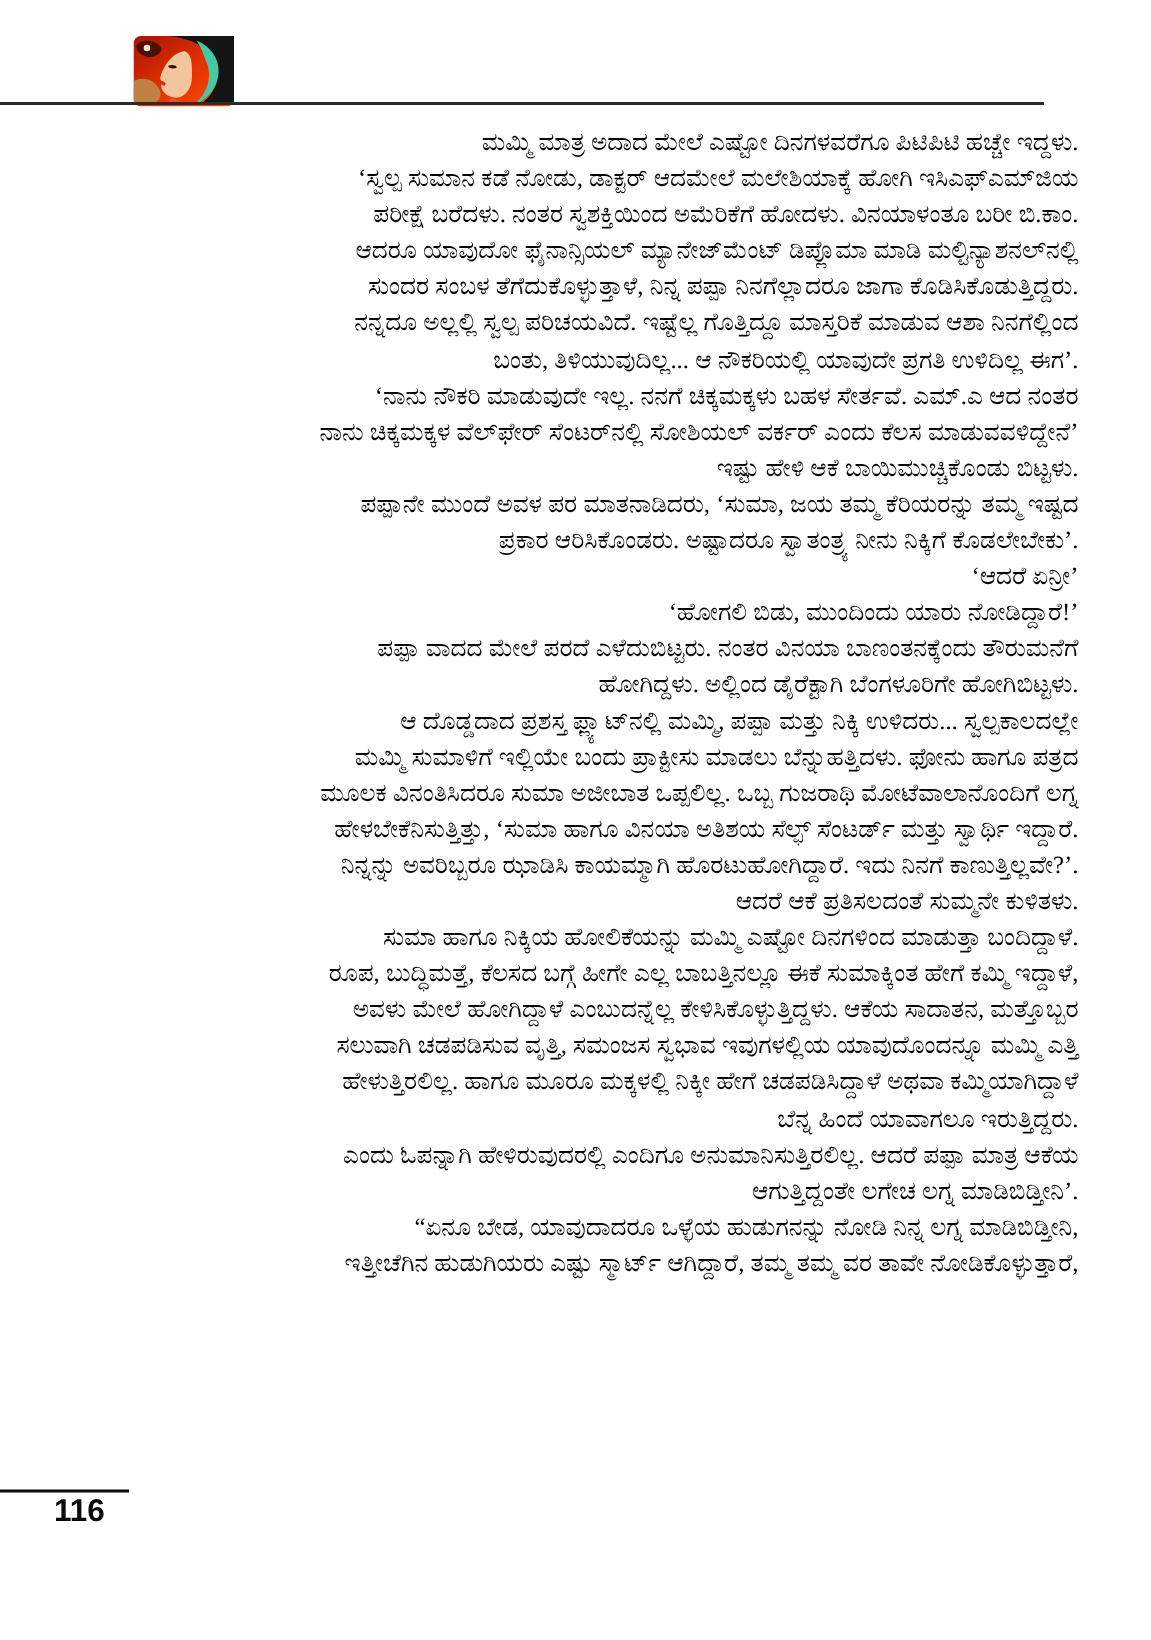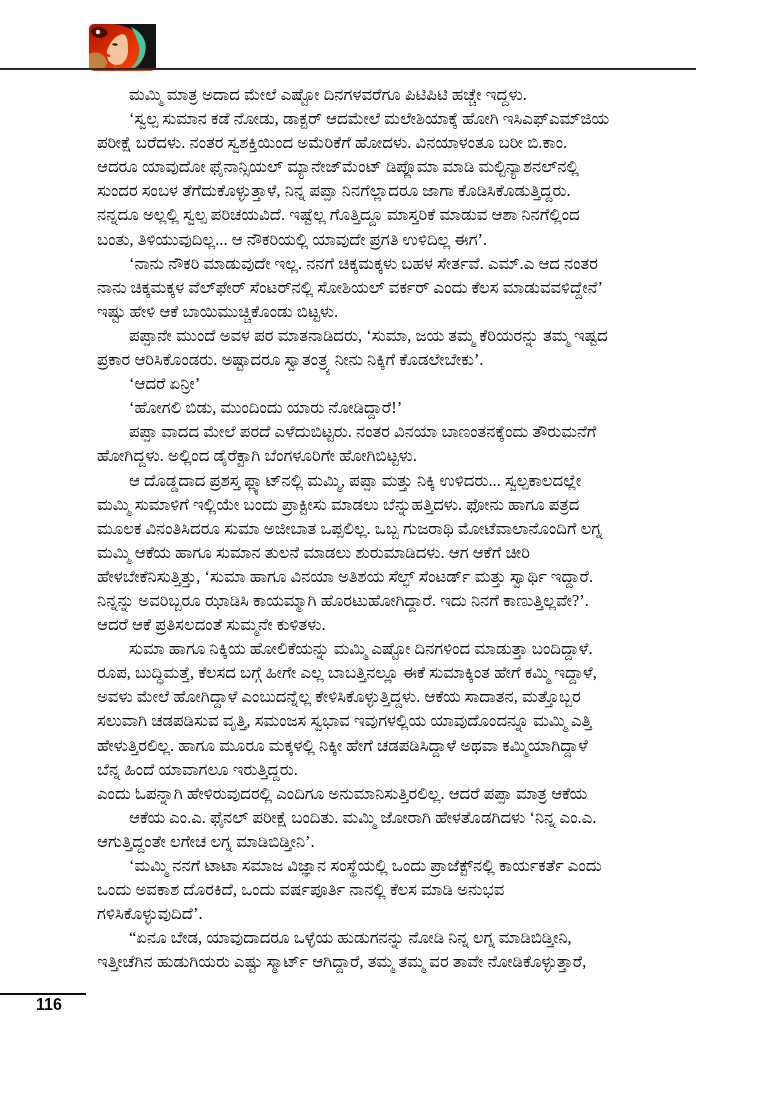--- a/index.html
+++ b/index.html
@@ -21,33 +21,33 @@
     background: #2b2b2b;
   }
   .text-column {
     position: absolute; left: 97px; top: 83px;
     width: 622px;
     font-size: 16.5px;
     line-height: 24.1px;
     color: #050505;
     text-align: left;
   }
-  .paragraph { margin: 0; padding: 0; }
+  .paragraph { margin: 0; padding: 0; text-align: right; }
   .text-line { white-space: nowrap; }
   .text-line.first { text-indent: 32px; }
   .footer-rule {
     position: absolute; left: 0; top: 993px;
     width: 86px; height: 2px;
     background: #0a0a0a;
   }
   .page-number {
     position: absolute; left: 36px; top: 996px;
     font-family: "Liberation Sans", "DejaVu Sans", sans-serif;
     font-weight: bold;
-    font-size: 16px;
+    font-size: 21px;
     color: #0a0a0a;
   }
 </style>
 </head>
 <body>
 
 <div class="header-logo">
   <svg width="67" height="47" viewBox="0 0 67 47" xmlns="http://www.w3.org/2000/svg">
     <defs>
       <linearGradient id="bgGrad" x1="0" y1="0" x2="1" y2="1">
@@ -107,42 +107,35 @@
       <div class="text-line first">‘ಹೋಗಲಿ ಬಿಡು, ಮುಂದಿಂದು ಯಾರು ನೋಡಿದ್ದಾರೆ!’</div>
     </div>
     <div class="paragraph">
       <div class="text-line first">ಪಪ್ಪಾ ವಾದದ ಮೇಲೆ ಪರದೆ ಎಳೆದುಬಿಟ್ಟರು. ನಂತರ ವಿನಯಾ ಬಾಣಂತನಕ್ಕೆಂದು ತೌರುಮನೆಗೆ</div>
       <div class="text-line">ಹೋಗಿದ್ದಳು. ಅಲ್ಲಿಂದ ಡೈರೆಕ್ಟಾಗಿ ಬೆಂಗಳೂರಿಗೇ ಹೋಗಿಬಿಟ್ಟಳು.</div>
     </div>
     <div class="paragraph">
       <div class="text-line first">ಆ ದೊಡ್ಡದಾದ ಪ್ರಶಸ್ತ ಫ್ಲ್ಯಾಟ್‌ನಲ್ಲಿ ಮಮ್ಮಿ, ಪಪ್ಪಾ ಮತ್ತು ನಿಕ್ಕಿ ಉಳಿದರು... ಸ್ವಲ್ಪಕಾಲದಲ್ಲೇ</div>
       <div class="text-line">ಮಮ್ಮಿ ಸುಮಾಳಿಗೆ ಇಲ್ಲಿಯೇ ಬಂದು ಪ್ರಾಕ್ಟೀಸು ಮಾಡಲು ಬೆನ್ನುಹತ್ತಿದಳು. ಫೋನು ಹಾಗೂ ಪತ್ರದ</div>
       <div class="text-line">ಮೂಲಕ ವಿನಂತಿಸಿದರೂ ಸುಮಾ ಅಜೀಬಾತ ಒಪ್ಪಲಿಲ್ಲ. ಒಬ್ಬ ಗುಜರಾಥಿ ಮೋಟೆವಾಲಾನೊಂದಿಗೆ ಲಗ್ನ</div>
-      <div class="text-line">ಮಮ್ಮಿ ಆಕೆಯ ಹಾಗೂ ಸುಮಾನ ತುಲನೆ ಮಾಡಲು ಶುರುಮಾಡಿದಳು. ಆಗ ಆಕೆಗೆ ಚೀರಿ</div>
       <div class="text-line">ಹೇಳಬೇಕೆನಿಸುತ್ತಿತ್ತು, ‘ಸುಮಾ ಹಾಗೂ ವಿನಯಾ ಅತಿಶಯ ಸೆಲ್ಫ್ ಸೆಂಟರ್ಡ್ ಮತ್ತು ಸ್ವಾರ್ಥಿ ಇದ್ದಾರೆ.</div>
       <div class="text-line">ನಿನ್ನನ್ನು ಅವರಿಬ್ಬರೂ ಝಾಡಿಸಿ ಕಾಯಮ್ಮಾಗಿ ಹೊರಟುಹೋಗಿದ್ದಾರೆ. ಇದು ನಿನಗೆ ಕಾಣುತ್ತಿಲ್ಲವೇ?’.</div>
       <div class="text-line">ಆದರೆ ಆಕೆ ಪ್ರತಿಸಲದಂತೆ ಸುಮ್ಮನೇ ಕುಳಿತಳು.</div>
     </div>
     <div class="paragraph">
       <div class="text-line first">ಸುಮಾ ಹಾಗೂ ನಿಕ್ಕಿಯ ಹೋಲಿಕೆಯನ್ನು ಮಮ್ಮಿ ಎಷ್ಟೋ ದಿನಗಳಿಂದ ಮಾಡುತ್ತಾ ಬಂದಿದ್ದಾಳೆ.</div>
       <div class="text-line">ರೂಪ, ಬುದ್ಧಿಮತ್ತೆ, ಕೆಲಸದ ಬಗ್ಗೆ ಹೀಗೇ ಎಲ್ಲ ಬಾಬತ್ತಿನಲ್ಲೂ ಈಕೆ ಸುಮಾಕ್ಕಿಂತ ಹೇಗೆ ಕಮ್ಮಿ ಇದ್ದಾಳೆ,</div>
       <div class="text-line">ಅವಳು ಮೇಲೆ ಹೋಗಿದ್ದಾಳೆ ಎಂಬುದನ್ನೆಲ್ಲ ಕೇಳಿಸಿಕೊಳ್ಳುತ್ತಿದ್ದಳು. ಆಕೆಯ ಸಾದಾತನ, ಮತ್ತೊಬ್ಬರ</div>
       <div class="text-line">ಸಲುವಾಗಿ ಚಡಪಡಿಸುವ ವೃತ್ತಿ, ಸಮಂಜಸ ಸ್ವಭಾವ ಇವುಗಳಲ್ಲಿಯ ಯಾವುದೊಂದನ್ನೂ ಮಮ್ಮಿ ಎತ್ತಿ</div>
       <div class="text-line">ಹೇಳುತ್ತಿರಲಿಲ್ಲ. ಹಾಗೂ ಮೂರೂ ಮಕ್ಕಳಲ್ಲಿ ನಿಕ್ಕೀ ಹೇಗೆ ಚಡಪಡಿಸಿದ್ದಾಳೆ ಅಥವಾ ಕಮ್ಮಿಯಾಗಿದ್ದಾಳೆ</div>
       <div class="text-line">ಬೆನ್ನ ಹಿಂದೆ ಯಾವಾಗಲೂ ಇರುತ್ತಿದ್ದರು.</div>
       <div class="text-line">ಎಂದು ಓಪನ್ನಾಗಿ ಹೇಳಿರುವುದರಲ್ಲಿ ಎಂದಿಗೂ ಅನುಮಾನಿಸುತ್ತಿರಲಿಲ್ಲ. ಆದರೆ ಪಪ್ಪಾ ಮಾತ್ರ ಆಕೆಯ</div>
     </div>
     <div class="paragraph">
-      <div class="text-line first">ಆಕೆಯ ಎಂ.ಎ. ಫೈನಲ್ ಪರೀಕ್ಷೆ ಬಂದಿತು. ಮಮ್ಮಿ ಜೋರಾಗಿ ಹೇಳತೊಡಗಿದಳು ‘ನಿನ್ನ ಎಂ.ಎ.</div>
       <div class="text-line">ಆಗುತ್ತಿದ್ದಂತೇ ಲಗೇಚ ಲಗ್ನ ಮಾಡಿಬಿಡ್ತೀನಿ’.</div>
-    </div>
-    <div class="paragraph">
-      <div class="text-line first">‘ಮಮ್ಮಿ ನನಗೆ ಟಾಟಾ ಸಮಾಜ ವಿಜ್ಞಾನ ಸಂಸ್ಥೆಯಲ್ಲಿ ಒಂದು ಪ್ರಾಜೆಕ್ಟ್‌ನಲ್ಲಿ ಕಾರ್ಯಕರ್ತೆ ಎಂದು</div>
-      <div class="text-line">ಒಂದು ಅವಕಾಶ ದೊರಕಿದೆ, ಒಂದು ವರ್ಷಪೂರ್ತಿ ನಾನಲ್ಲಿ ಕೆಲಸ ಮಾಡಿ ಅನುಭವ</div>
-      <div class="text-line">ಗಳಿಸಿಕೊಳ್ಳುವುದಿದೆ’.</div>
     </div>
     <div class="paragraph">
       <div class="text-line first">“ಏನೂ ಬೇಡ, ಯಾವುದಾದರೂ ಒಳ್ಳೆಯ ಹುಡುಗನನ್ನು ನೋಡಿ ನಿನ್ನ ಲಗ್ನ ಮಾಡಿಬಿಡ್ತೀನಿ,</div>
       <div class="text-line">ಇತ್ತೀಚೆಗಿನ ಹುಡುಗಿಯರು ಎಷ್ಟು ಸ್ಮಾರ್ಟ್ ಆಗಿದ್ದಾರೆ, ತಮ್ಮ ತಮ್ಮ ವರ ತಾವೇ ನೋಡಿಕೊಳ್ಳುತ್ತಾರೆ,</div>
     </div>
   </div>
 
 <div class="footer-rule"></div>
 <div class="page-number">116</div>
 

